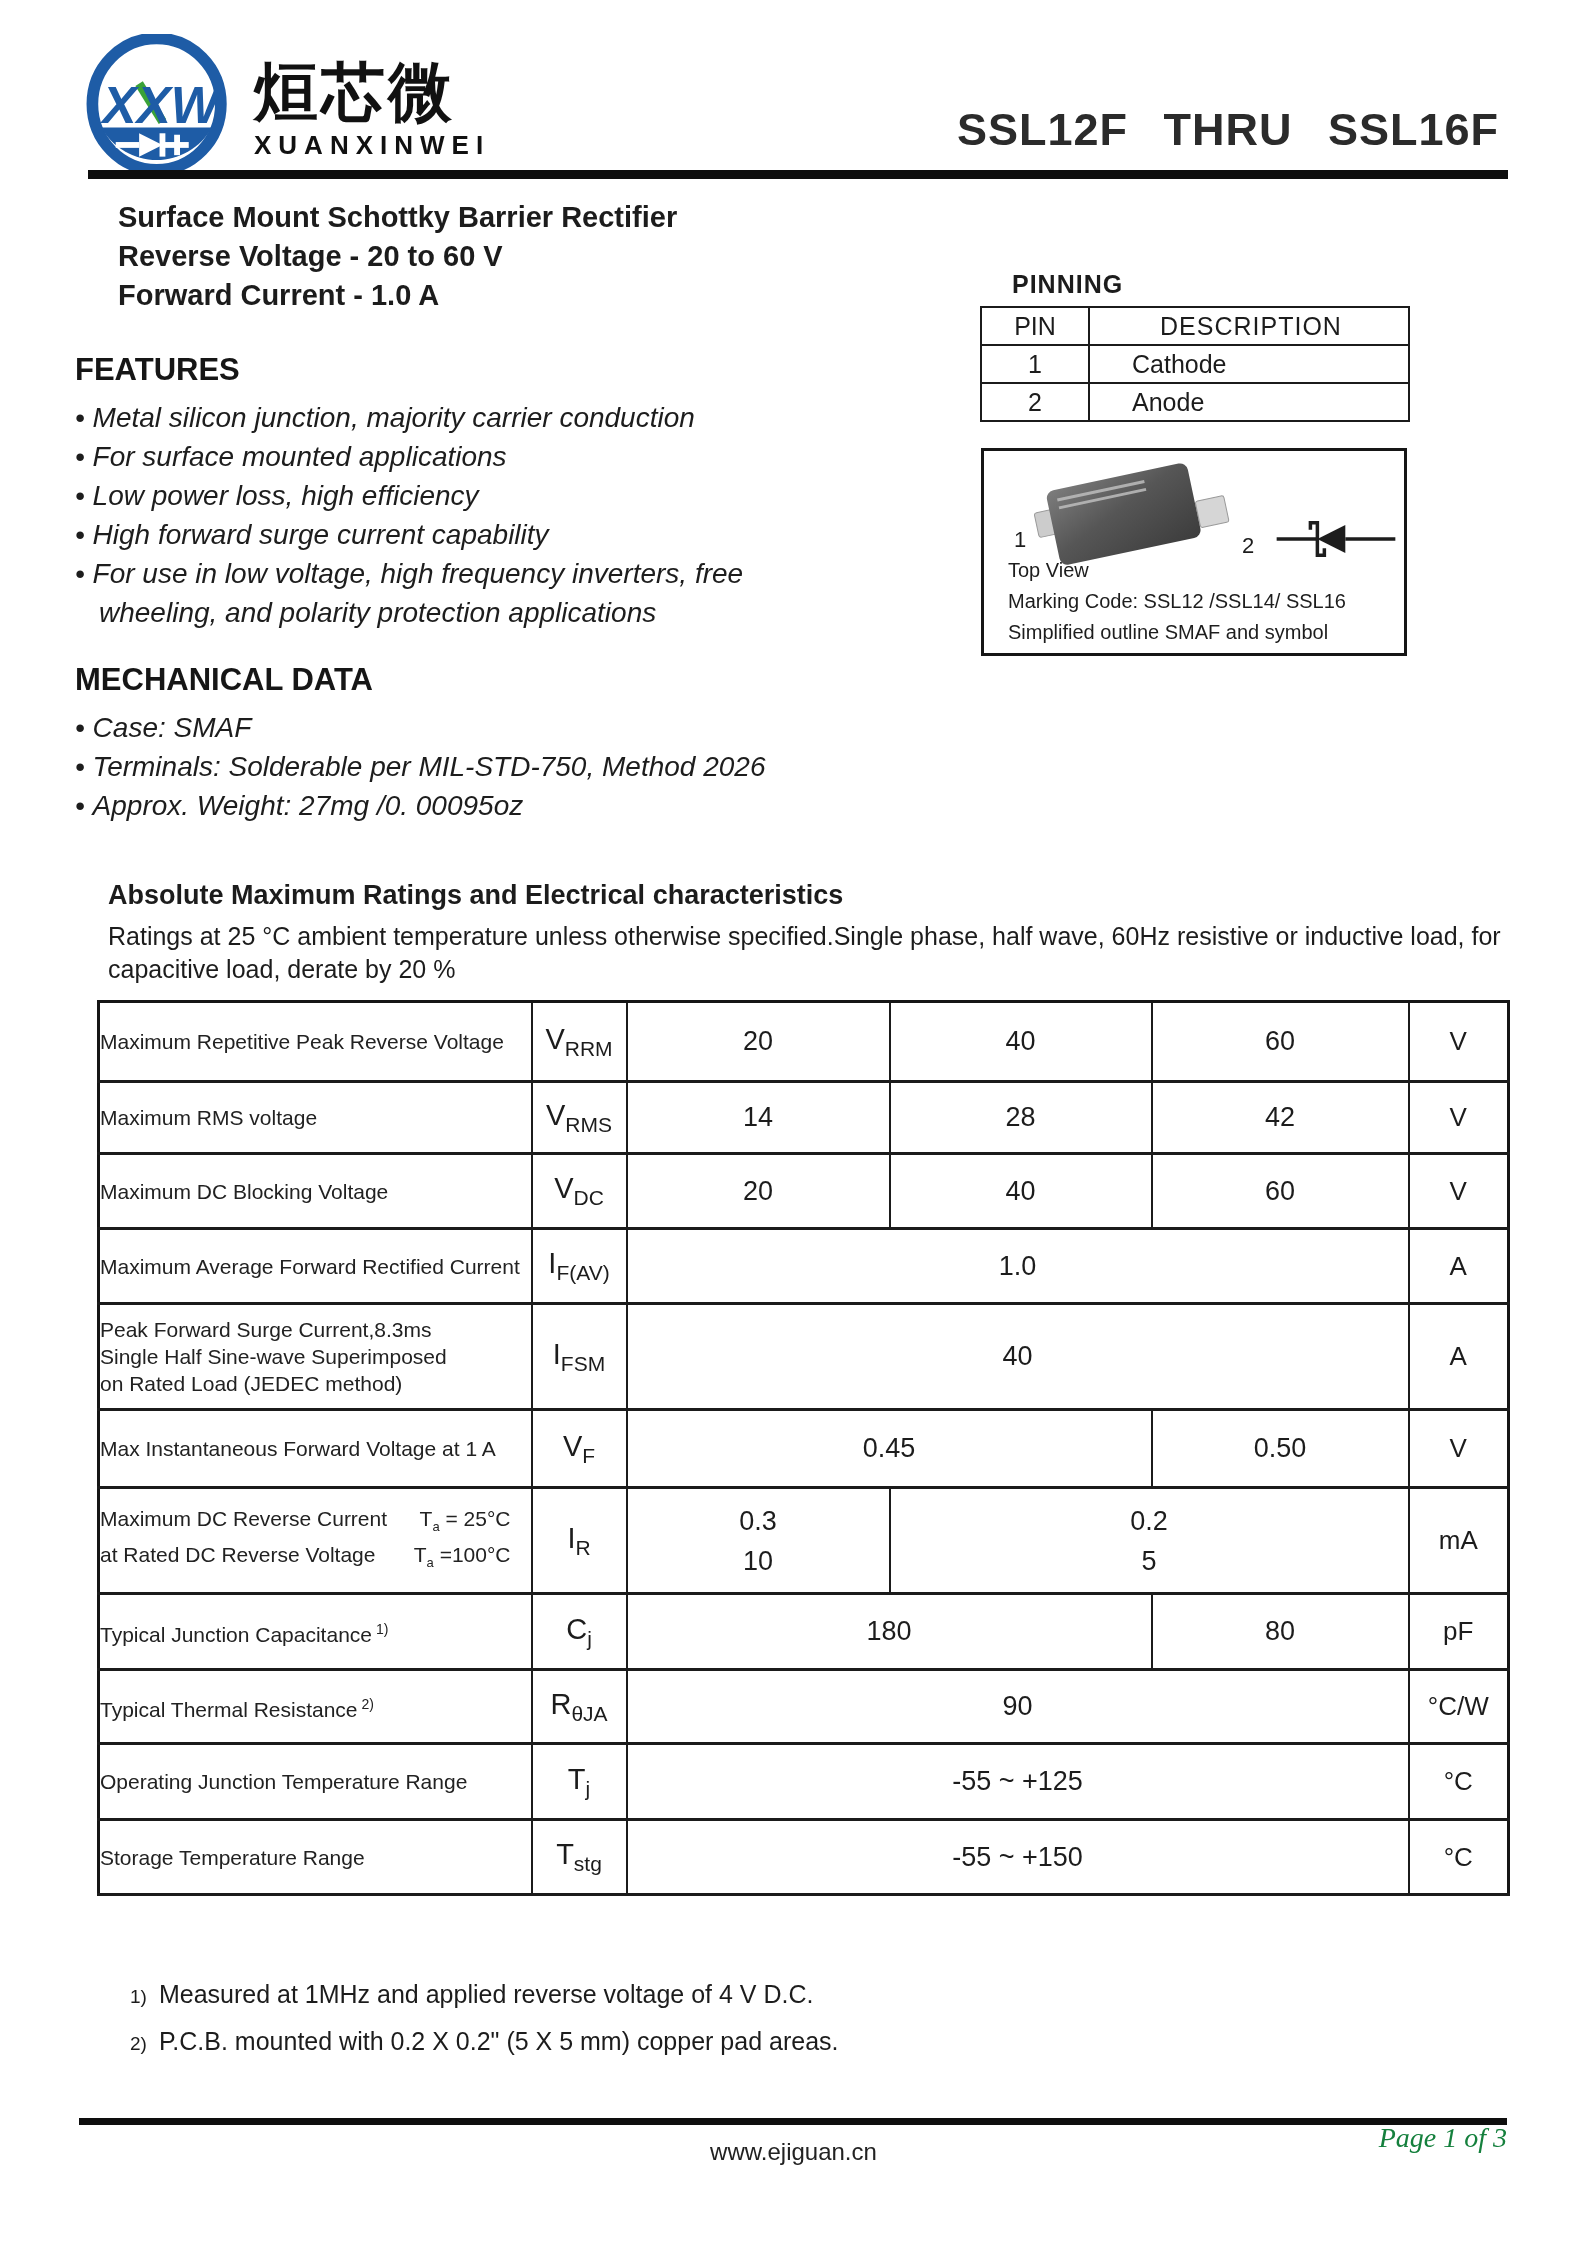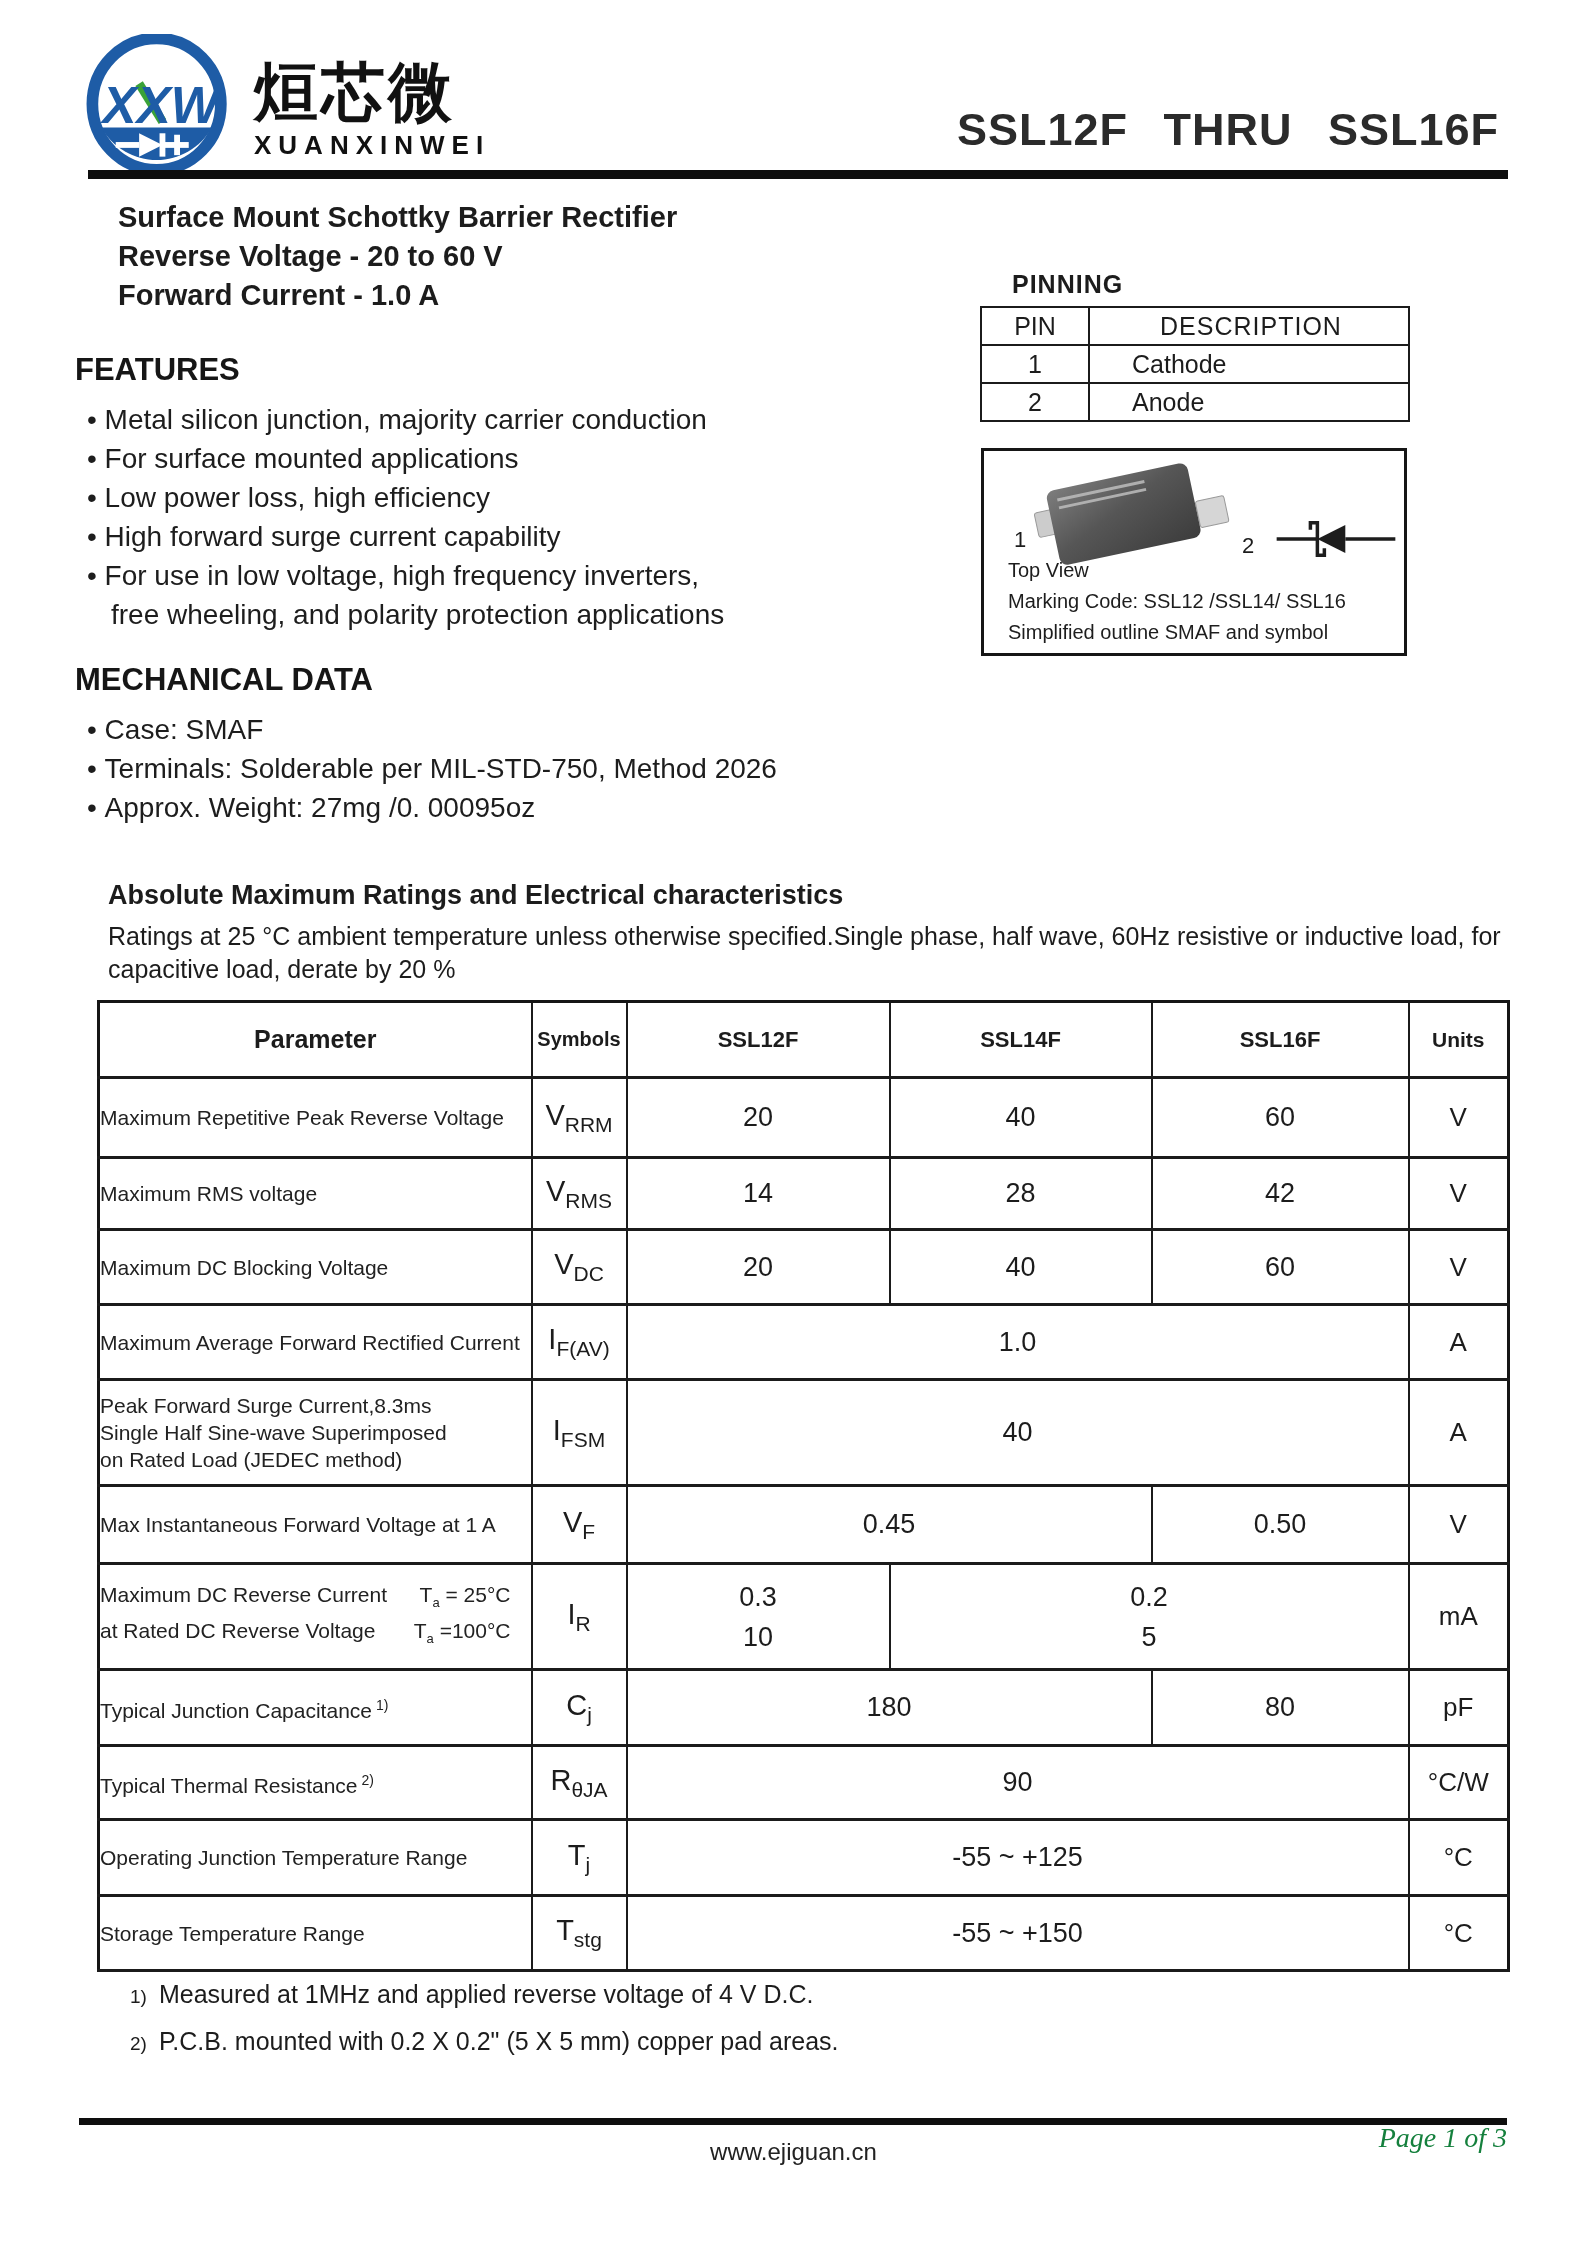--- a/index.html
+++ b/index.html
@@ -14,21 +14,21 @@
   .logo-en{font-size:26px;font-weight:bold;letter-spacing:7px;margin-top:2px;color:#111;}
   .doc-title{position:absolute;top:104px;right:88px;font-size:45px;font-weight:bold;
              word-spacing:22px;letter-spacing:1px;color:#2b2b2b;white-space:nowrap;margin-left:35px;}
   .rule-top{position:absolute;left:88px;top:170px;width:1420px;height:9px;background:#0e0e0e;}
 
   
   .intro{position:absolute;left:78px;top:198px;font-size:29px;font-weight:bold;line-height:39px;margin-left:40px;}
   .features{position:absolute;left:75px;top:352px;width:690px;}
   .mechanical{position:absolute;left:75px;top:662px;width:720px;}
   .section-heading{font-size:31px;font-weight:bold;margin:0 0 10px 0;color:#161616;}
-  ul.bullets{margin:12px;padding:0;list-style:none;}
+  ul.bullets{margin:0;padding:0;list-style:none;font-style:italic;}
   ul.bullets li{font-size:28px;line-height:39px;padding-left:24px;text-indent:-24px;color:#1d1d1d;}
   ul.bullets li::before{content:"\2022\00a0";}
 
   
   .pinning-label{position:absolute;left:1012px;top:270px;font-size:25px;font-weight:bold;letter-spacing:1px;}
   table.pin-table{position:absolute;left:980px;top:306px;width:430px;border-collapse:collapse;}
   table.pin-table th,table.pin-table td{border:2px solid #1b1b1b;font-size:25px;height:36px;padding:0;}
   table.pin-table col.c-pin{width:108px;}
   table.pin-table .cell-pin{text-align:center;}
   table.pin-table .cell-desc{text-align:left;padding-left:42px;}
@@ -191,28 +191,20 @@
   <table class="spec">
     <colgroup>
       <col style="width:433px">
         <col style="width:95px">
         <col style="width:263px">
       <col style="width:262px">
         <col style="width:257px">
         <col style="width:100px">
     </colgroup>
     <tbody>
-        <tr style="height:76px">
-      <th class="h-param">Parameter</th>
-      <th class="h-sym">Symbols</th>
-      <th class="h-dev">SSL12F</th>
-      <th class="h-dev">SSL14F</th>
-      <th class="h-dev">SSL16F</th>
-      <th class="h-units">Units</th>
-    </tr>
 
     <tr style="height:80px">
       <td class="param">Maximum Repetitive Peak Reverse Voltage</td>
       <td class="sym"><span>V</span><sub>RRM</sub></td>
       <td class="val">20</td>
       <td class="val">40</td>
       <td class="val">60</td>
       <td class="unit">V</td>
     </tr>
 

